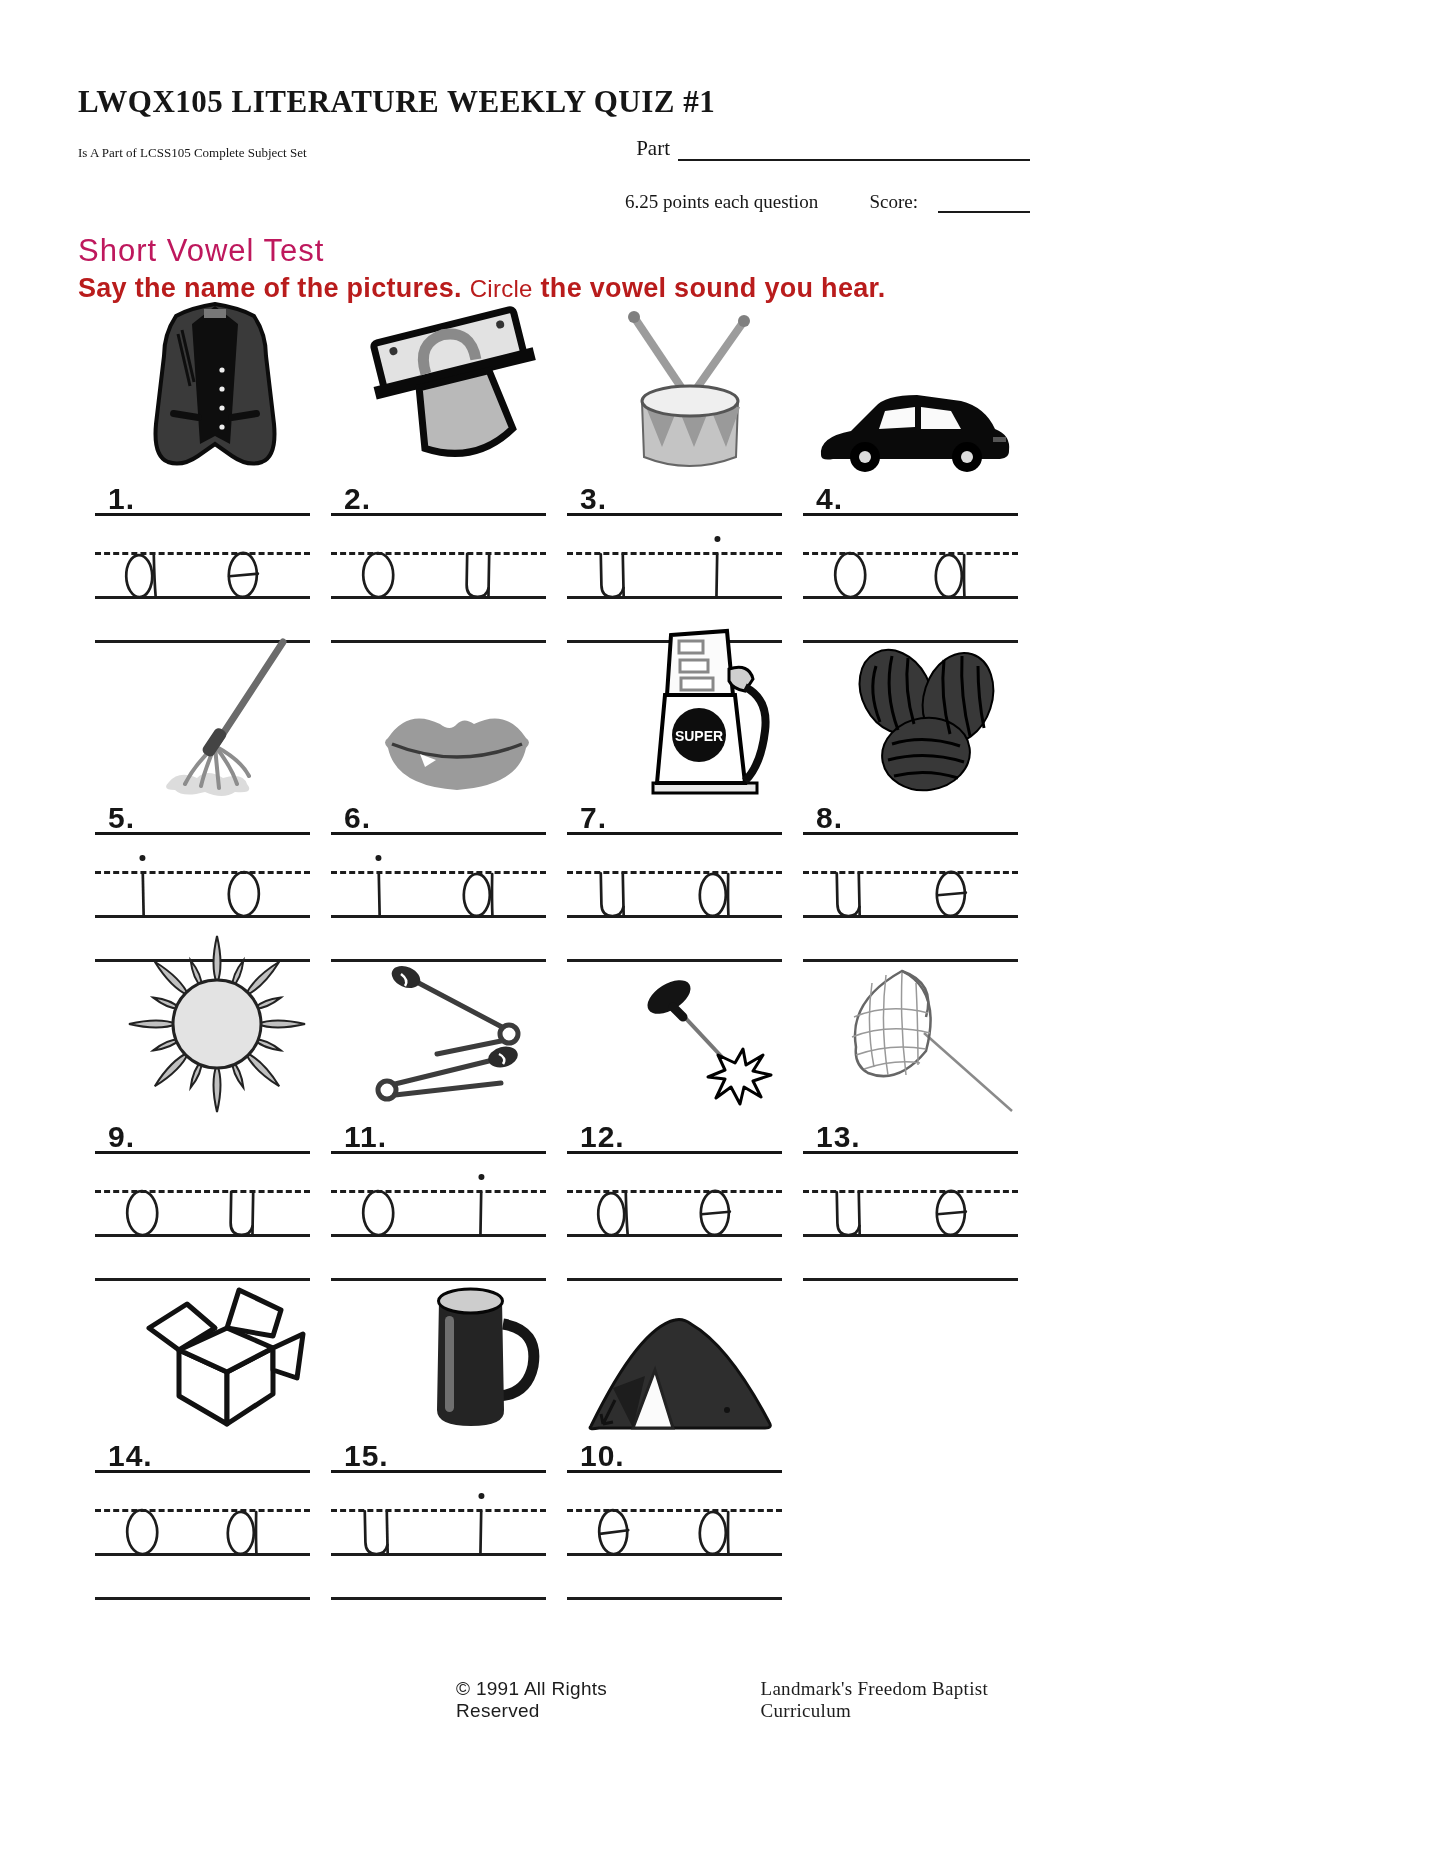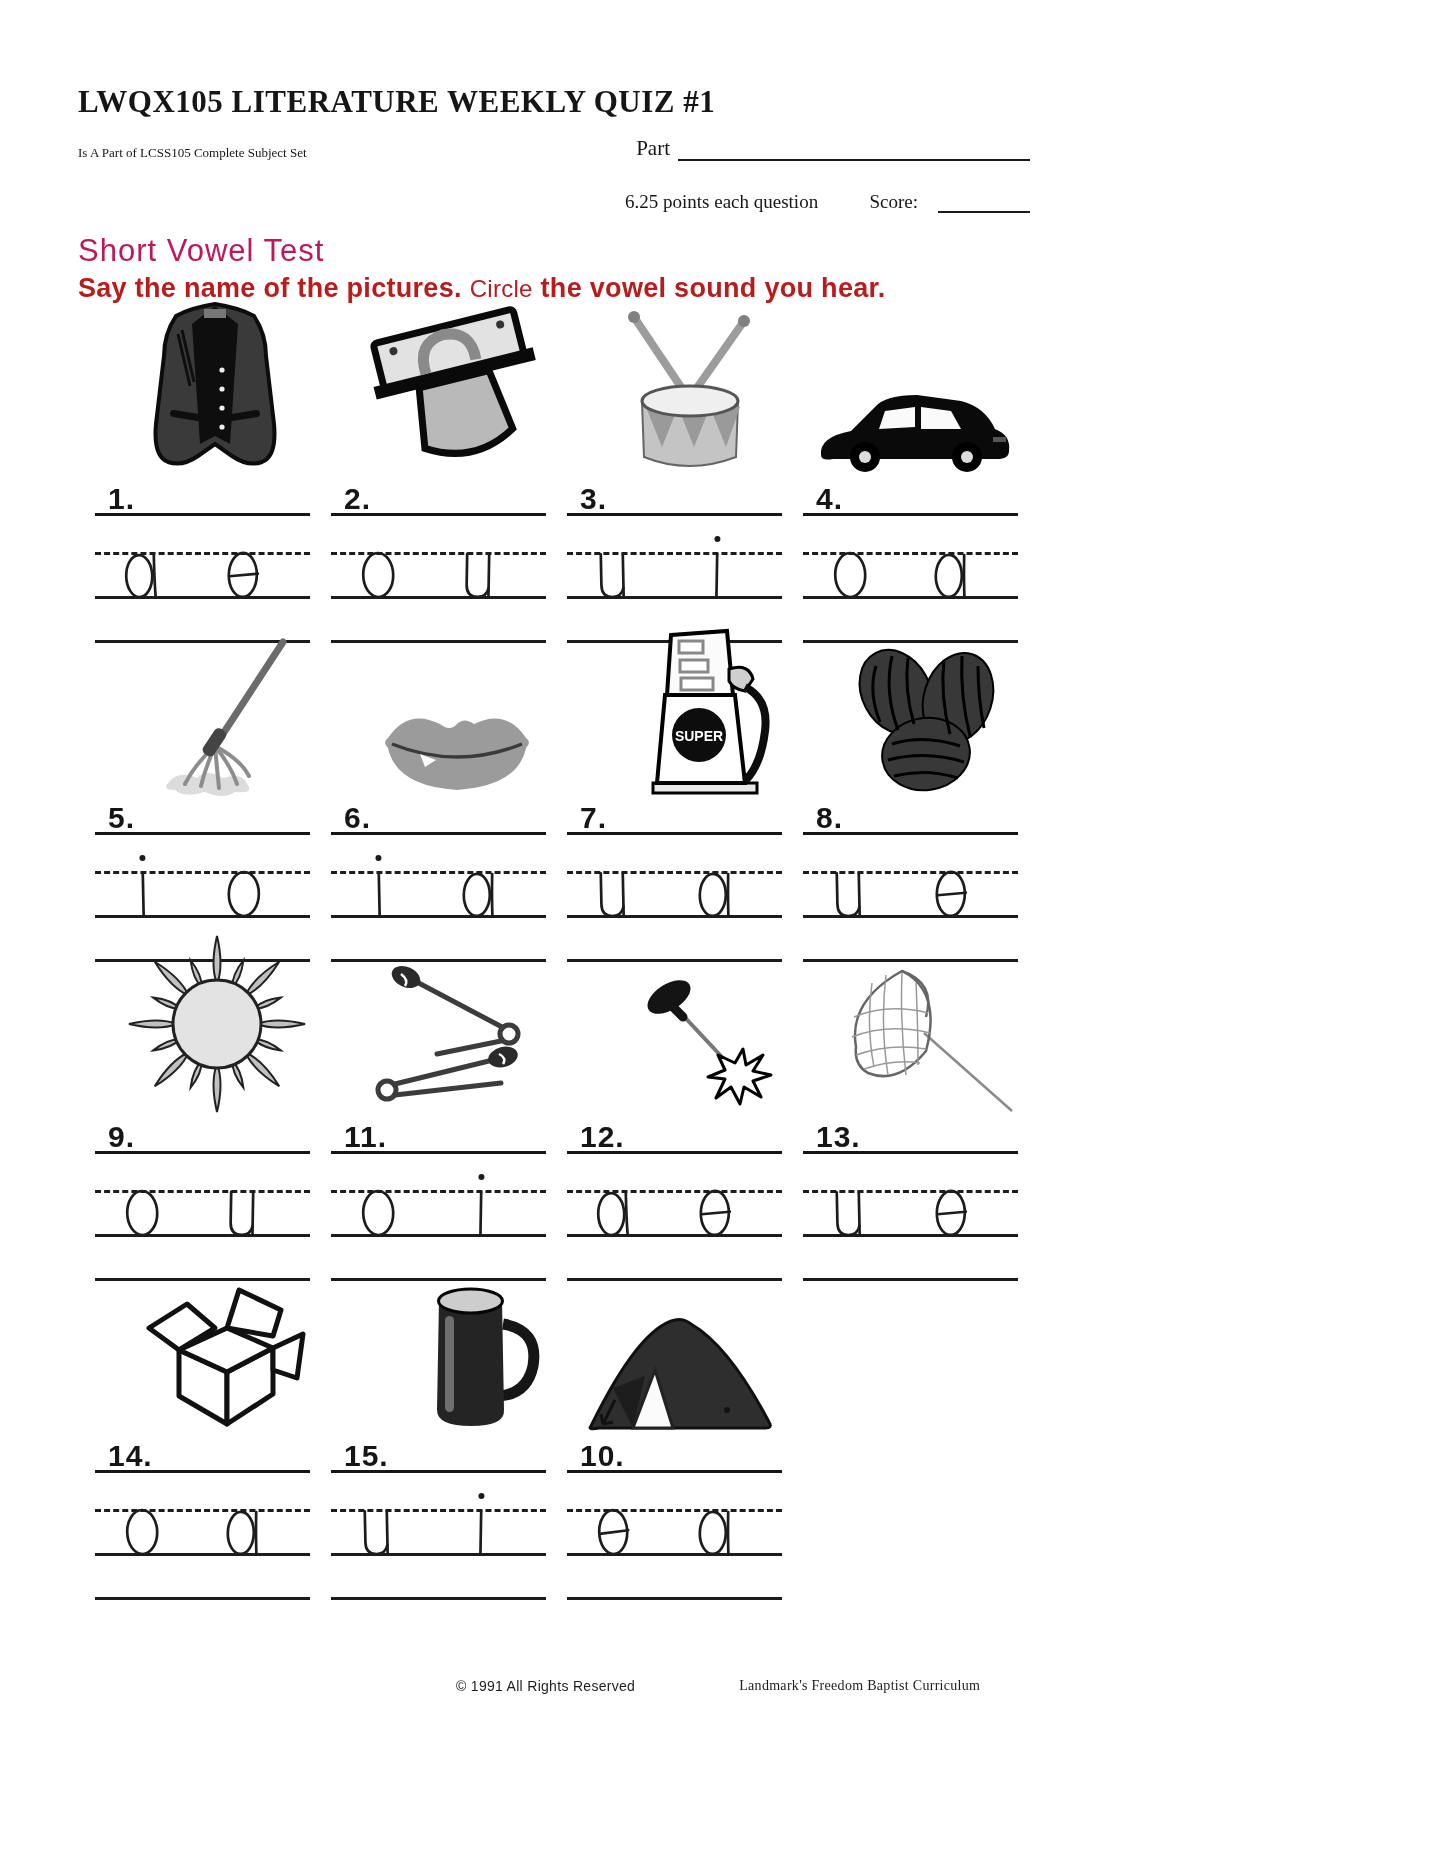--- a/index.html
+++ b/index.html
@@ -41,21 +41,21 @@
   .gl { position:absolute; left:0; right:0; }
   .gl.dashed { top:36px; border-top:3px dashed #1c1c1c; }
   .gl.base   { top:80px; height:3px; background:#1c1c1c; }
   .gl.bot    { top:124px; height:3px; background:#1c1c1c; }
   .vowel { position:absolute; width:40px; height:68px; top:15px; }
   .vowel svg { width:100%; height:100%; overflow:visible; }
   .vowel.v1 { left:28px; transform:rotate(-1.2deg); }
   .vowel.v2 { left:130px; transform:rotate(1deg); }
 
   
-  .footer { display:flex; margin-top:80px; font-size:14px; color:#1c1c1c; letter-spacing:0.3px; }
+  .footer { display:flex; margin-top:80px; font-size:19px; color:#1c1c1c; letter-spacing:0.3px; }
   .copy { margin-left:378px; }
   .pub { margin-left:104px;font-family:Liberation Serif, serif; }
 
   .defs { position:absolute; width:0; height:0; overflow:hidden; }
 </style>
 </head>
 <body>
 
 <svg class="defs" aria-hidden="true">
   <defs>

